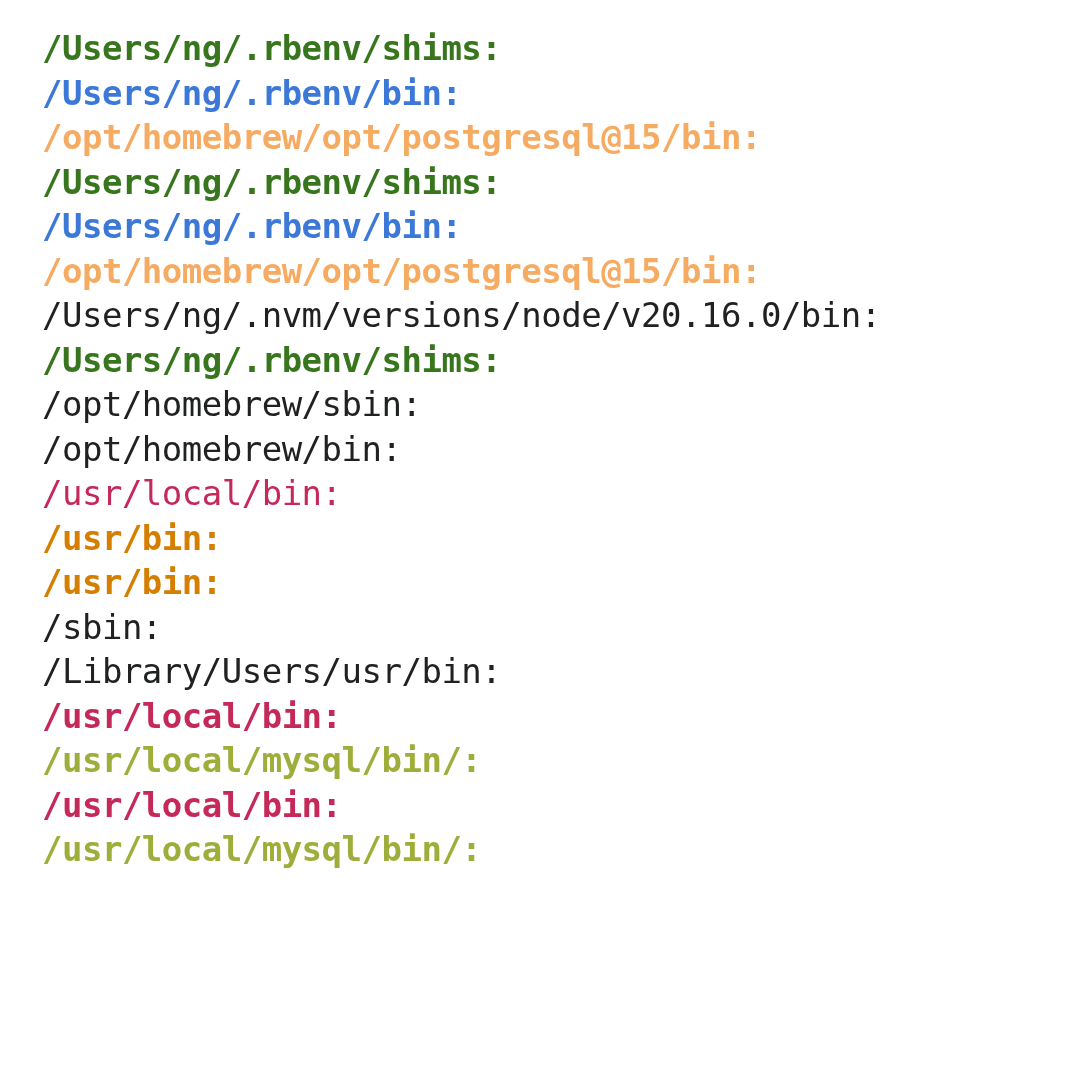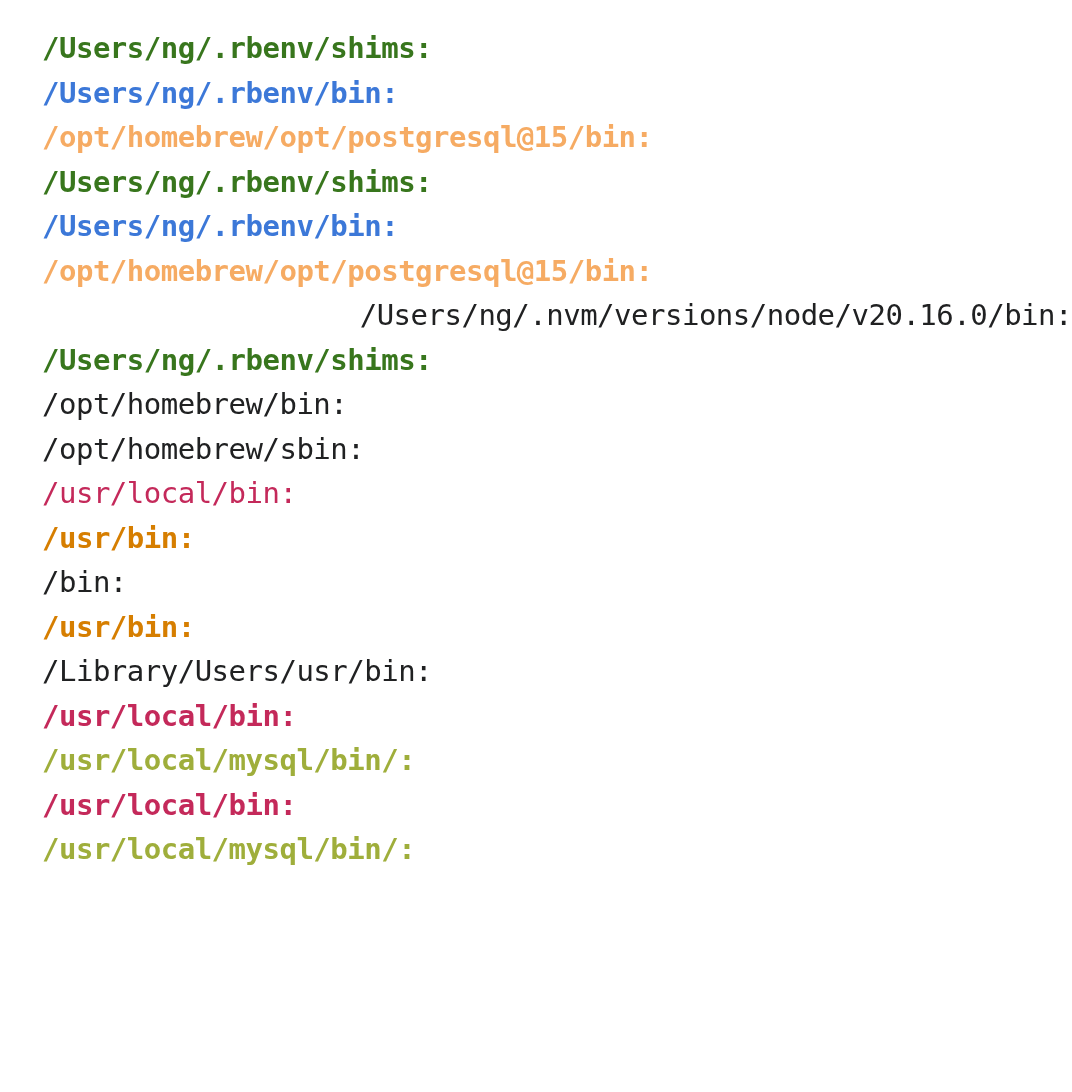--- a/index.html
+++ b/index.html
@@ -10,44 +10,44 @@
   body {
     width: 1072px;
     height: 1092px;
     overflow: hidden;
     font-family: "DejaVu Sans Mono", "Liberation Mono", monospace;
   }
   .doc {
     padding: 26px 0 0 42px;
   }
   .path-line {
-    font-size: 29px;
+    font-size: 34px;
     line-height: 44.5px;
     white-space: pre;
     letter-spacing: -0.5px;
   }
   .path-line.bold { font-weight: 700; }
   .path-line.regular { font-weight: 400; }
 </style>
 </head>
 <body>
 
 <div class="doc" id="path-list">
     <div class="path-line bold" style="color: rgb(56, 118, 29);">/Users/ng/.rbenv/shims:</div>
     <div class="path-line bold" style="color: rgb(60, 120, 216);">/Users/ng/.rbenv/bin:</div>
     <div class="path-line bold" style="color: rgb(246, 171, 99);">/opt/homebrew/opt/postgresql@15/bin:</div>
     <div class="path-line bold" style="color: rgb(56, 118, 29);">/Users/ng/.rbenv/shims:</div>
     <div class="path-line bold" style="color: rgb(60, 120, 216);">/Users/ng/.rbenv/bin:</div>
     <div class="path-line bold" style="color: rgb(246, 171, 99);">/opt/homebrew/opt/postgresql@15/bin:</div>
-    <div class="path-line regular" style="color: rgb(32, 33, 34); text-align: right;">/Users/ng/.nvm/versions/node/v20.16.0/bin:</div>
+    <div class="path-line regular" style="color: rgb(32, 33, 34);">/Users/ng/.nvm/versions/node/v20.16.0/bin:</div>
     <div class="path-line bold" style="color: rgb(56, 118, 29);">/Users/ng/.rbenv/shims:</div>
+    <div class="path-line regular" style="color: rgb(32, 33, 34);">/opt/homebrew/sbin:</div>
     <div class="path-line regular" style="color: rgb(32, 33, 34);">/opt/homebrew/bin:</div>
-    <div class="path-line regular" style="color: rgb(32, 33, 34);">/opt/homebrew/sbin:</div>
     <div class="path-line regular" style="color: rgb(196, 41, 90);">/usr/local/bin:</div>
     <div class="path-line bold" style="color: rgb(214, 126, 0);">/usr/bin:</div>
-    <div class="path-line regular" style="color: rgb(32, 33, 34);">/bin:</div>
     <div class="path-line bold" style="color: rgb(214, 126, 0);">/usr/bin:</div>
+    <div class="path-line regular" style="color: rgb(32, 33, 34);">/sbin:</div>
     <div class="path-line regular" style="color: rgb(32, 33, 34);">/Library/Users/usr/bin:</div>
     <div class="path-line bold" style="color: rgb(196, 41, 90);">/usr/local/bin:</div>
     <div class="path-line bold" style="color: rgb(159, 174, 59);">/usr/local/mysql/bin/:</div>
     <div class="path-line bold" style="color: rgb(196, 41, 90);">/usr/local/bin:</div>
     <div class="path-line bold" style="color: rgb(159, 174, 59);">/usr/local/mysql/bin/:</div>
   </div>
 
 </body></html>

